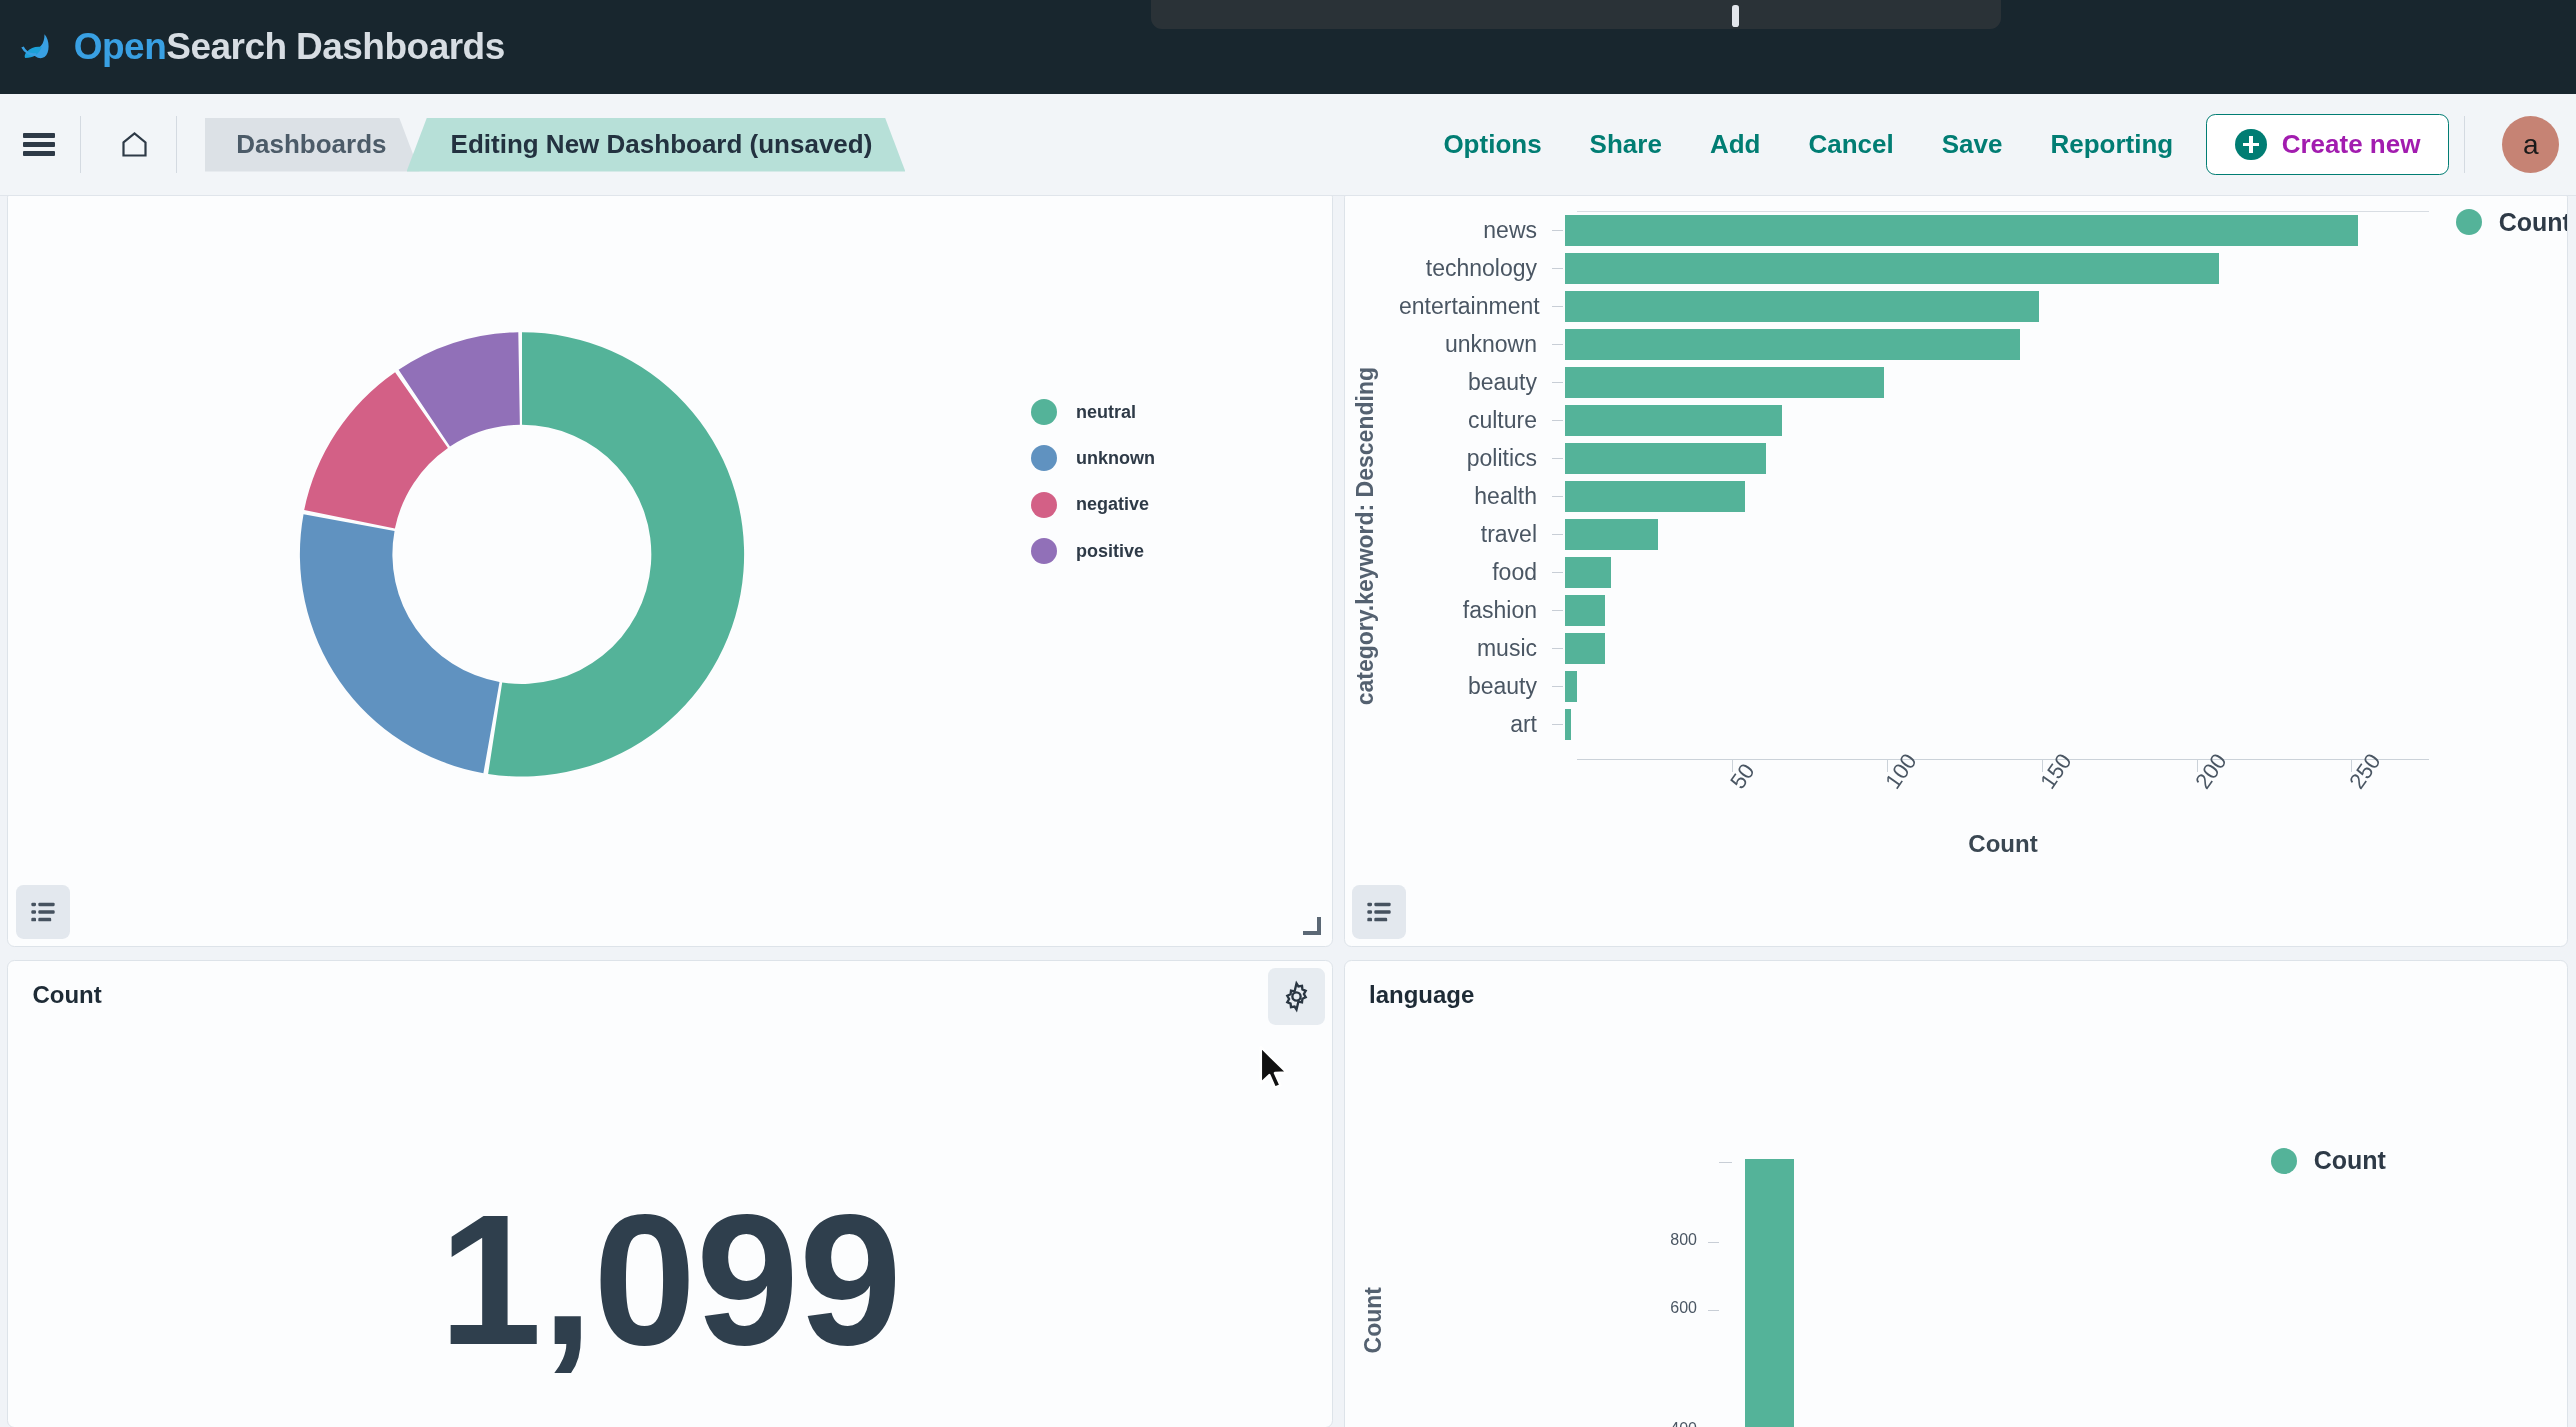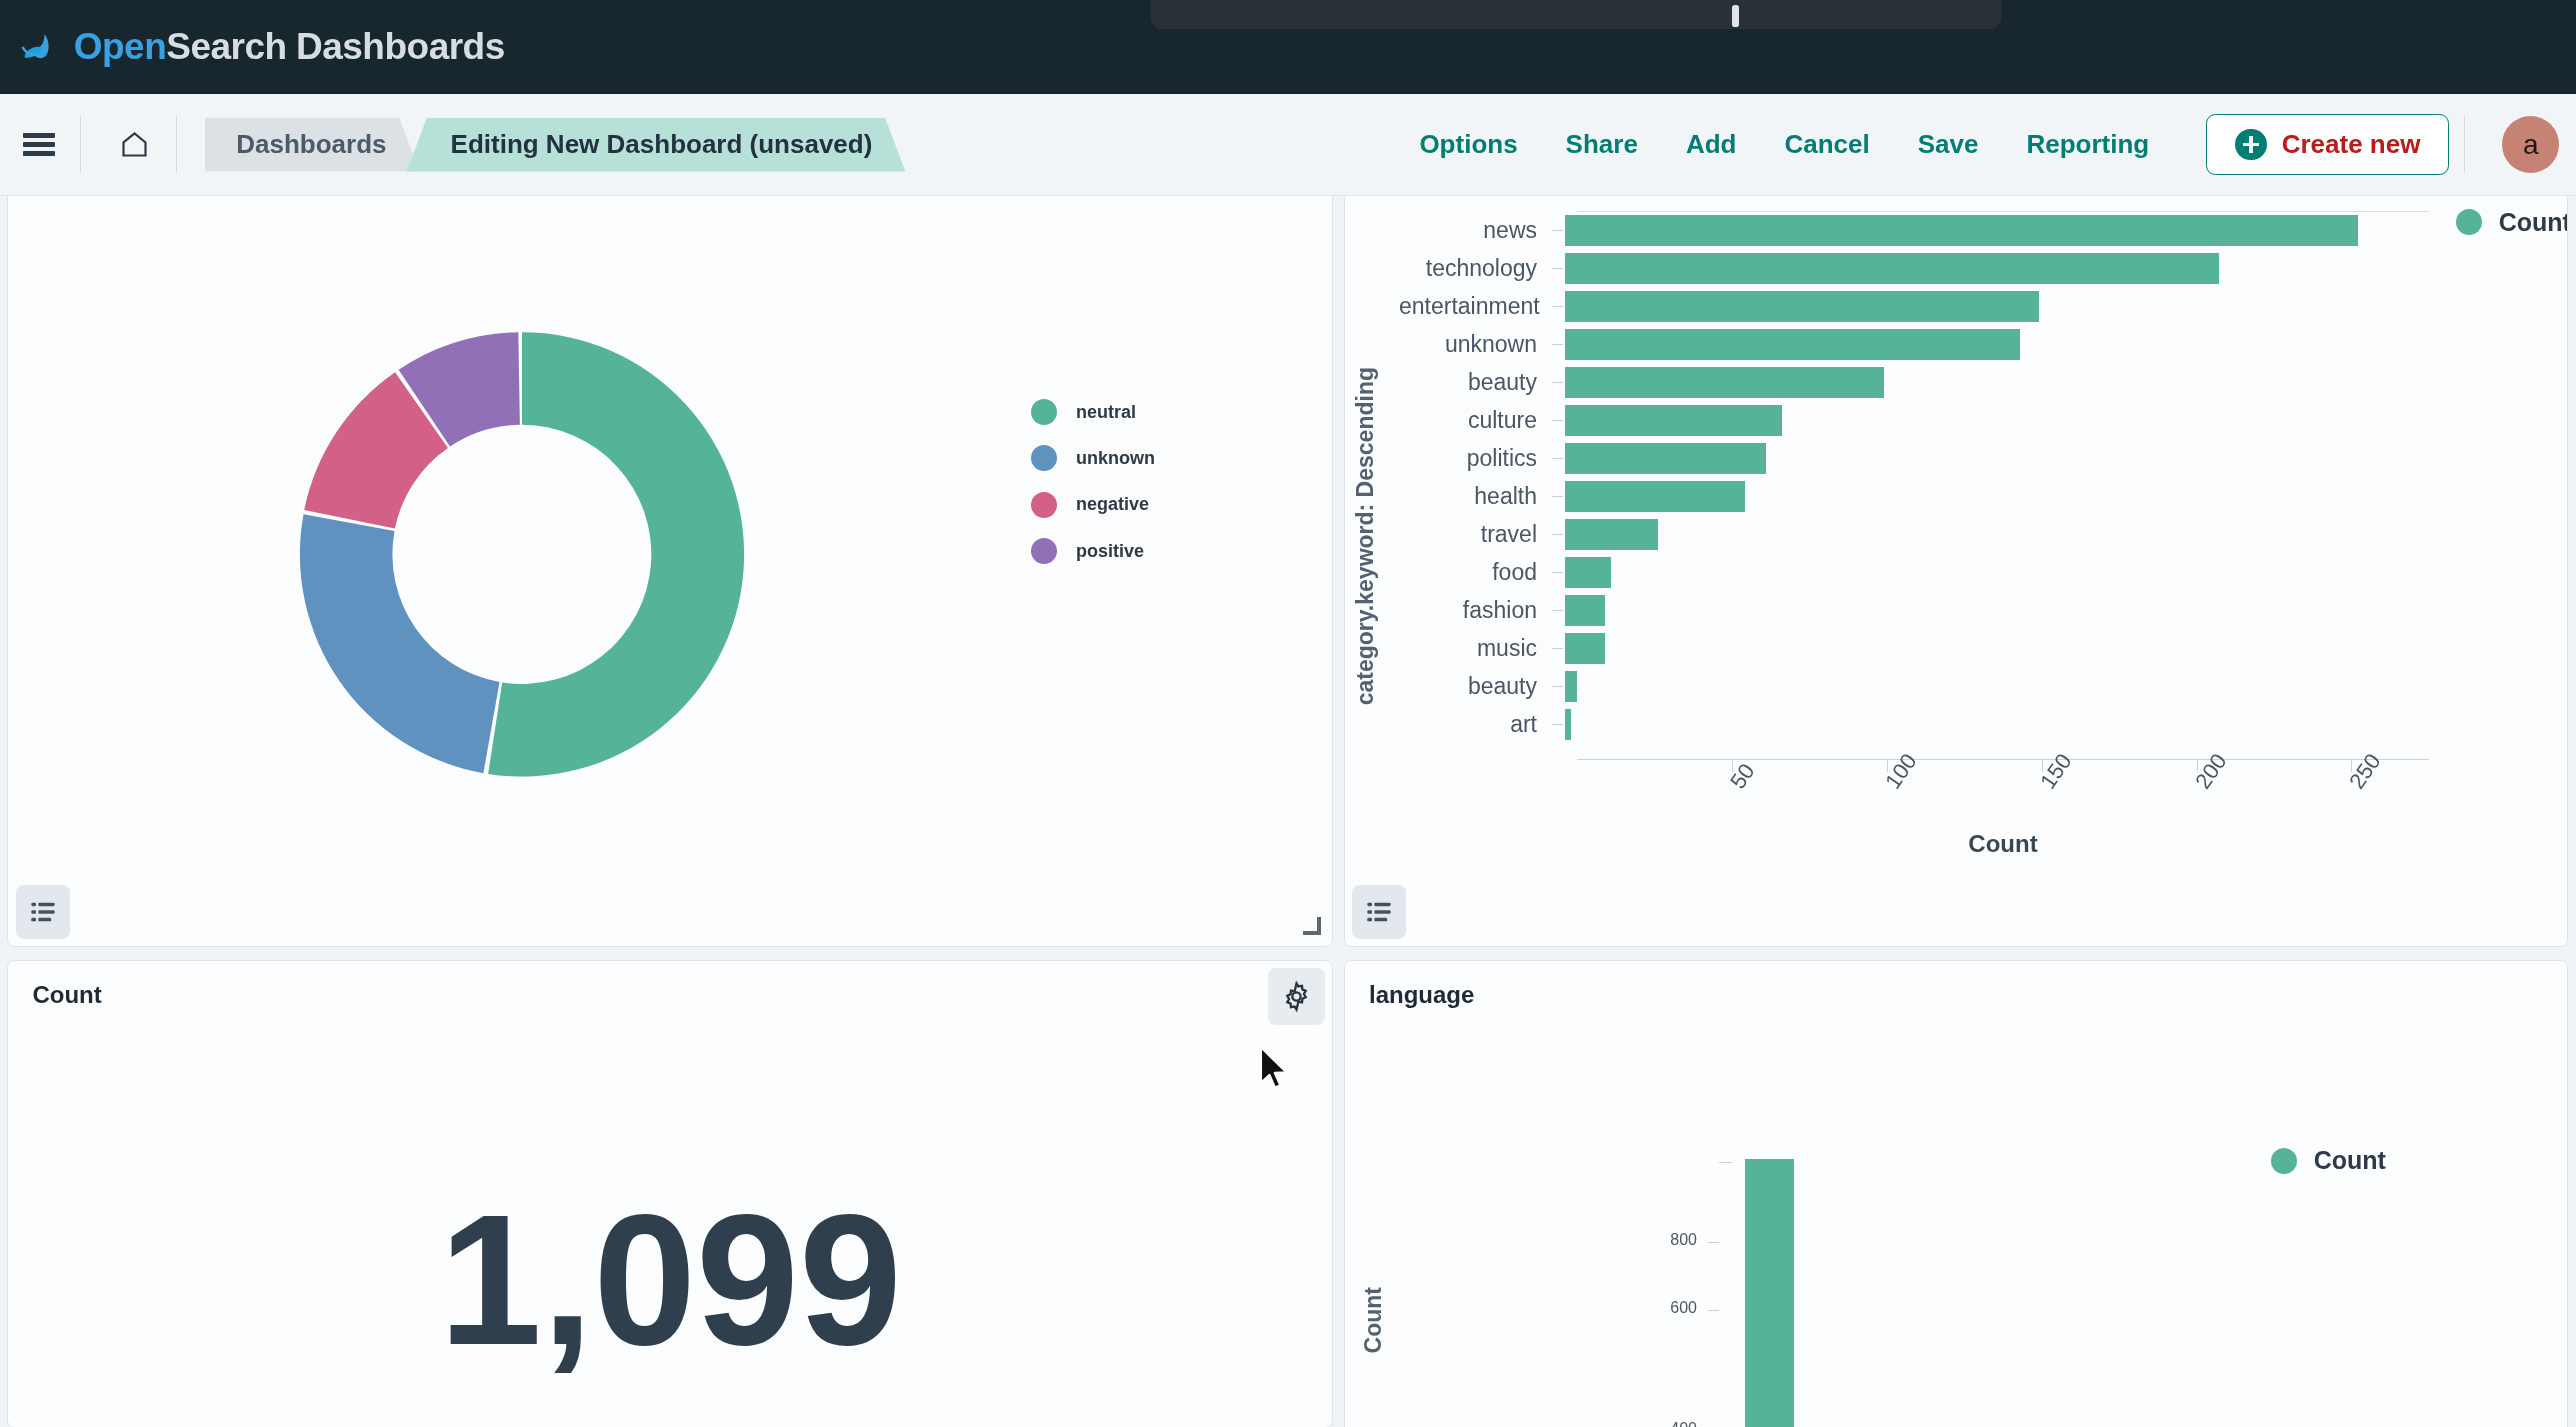--- a/index.html
+++ b/index.html
@@ -86,22 +86,22 @@
     margin-left: auto; display: flex; align-items: center;
     padding-right: 16.7px; gap: 0;
   }
   .nav-link {
     font-size: 26px; font-weight: 700; color: #017D73;
     padding: 0 24px; cursor: pointer; white-space: nowrap;
   }
   .create-btn {
     display: flex; align-items: center; gap: 15px;
     border: 1.9px solid #017D73; border-radius: 9.3px;
-    height: 61px; padding: 0 28px; margin-left: 33px;
-    color: #b91c1c; font-size: 26px; font-weight: 700;
+    height: 61px; padding: 0 28px; margin-left: 9px;
+    color: #a21caf; font-size: 26px; font-weight: 700;
     background: #FFFFFF; cursor: pointer; white-space: nowrap;
   }
   .plus-circle {
     width: 31.5px; height: 31.5px; border-radius: 50%;
     background: #017D73; position: relative; flex: 0 0 31.5px;
   }
   .plus-circle::before, .plus-circle::after {
     content: ""; position: absolute; background: #fff;
   }
   .plus-circle::before { left: 7.4px; right: 7.4px; top: 14px; height: 3.7px; }

